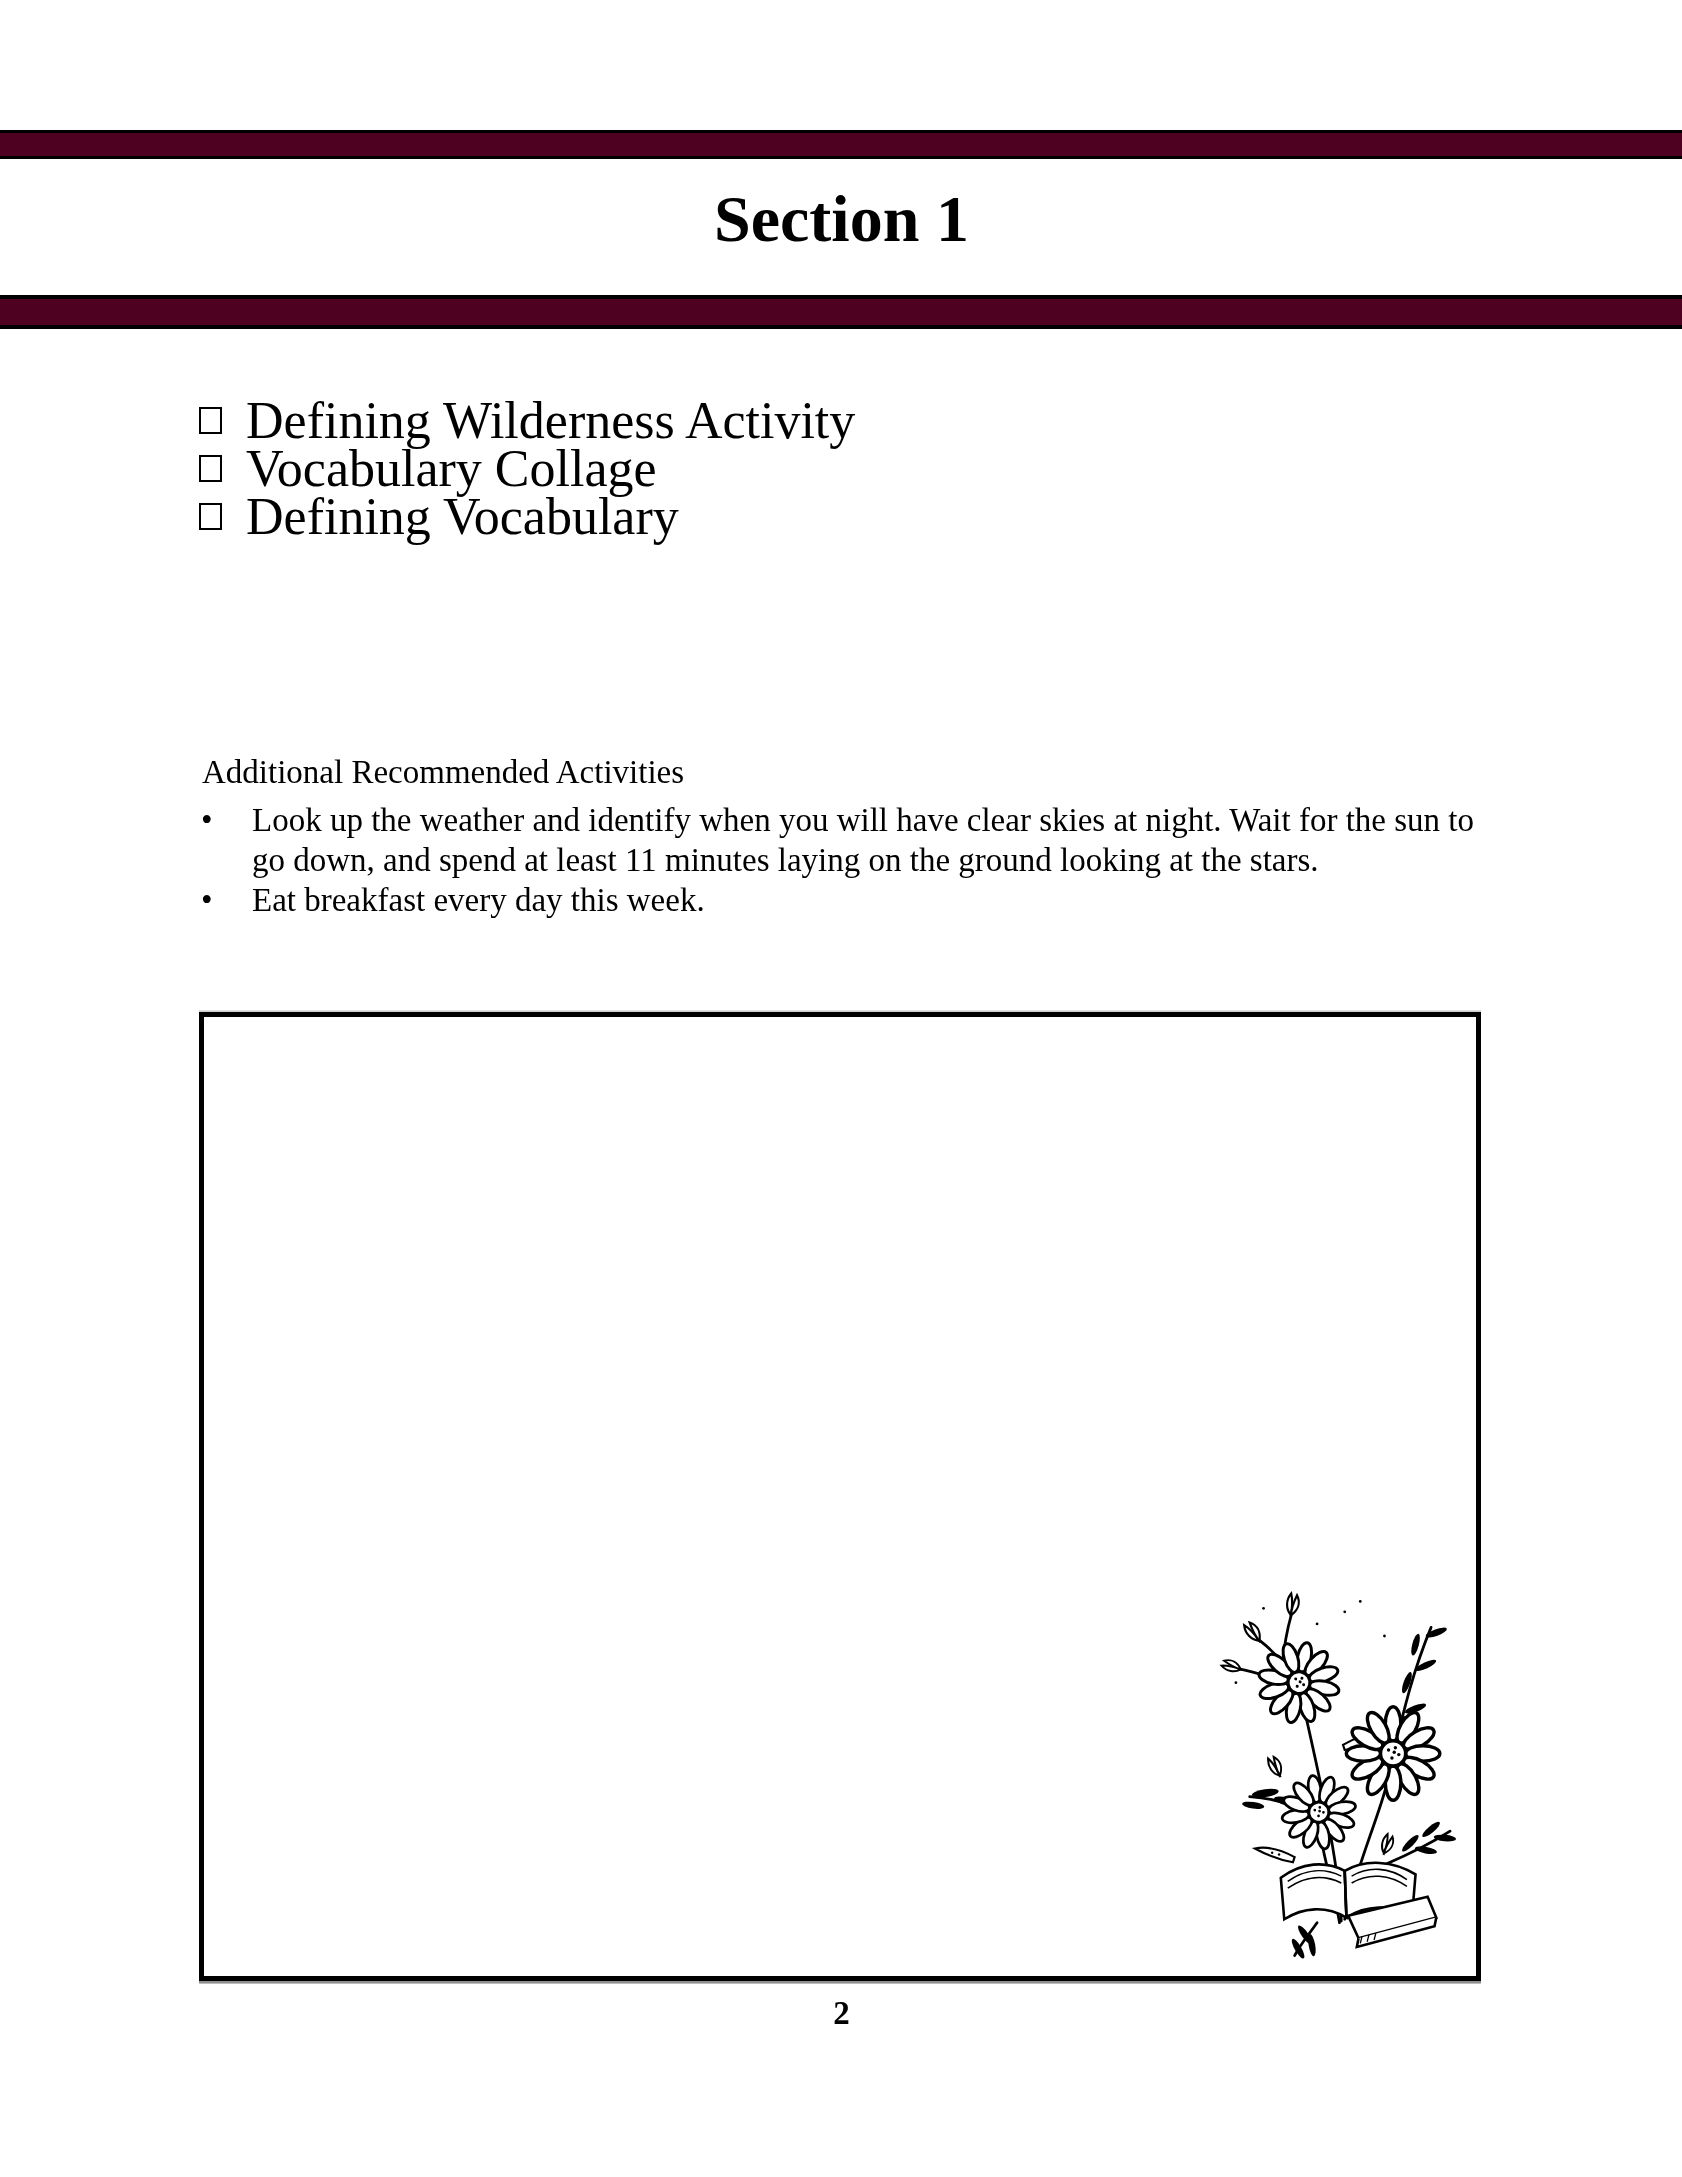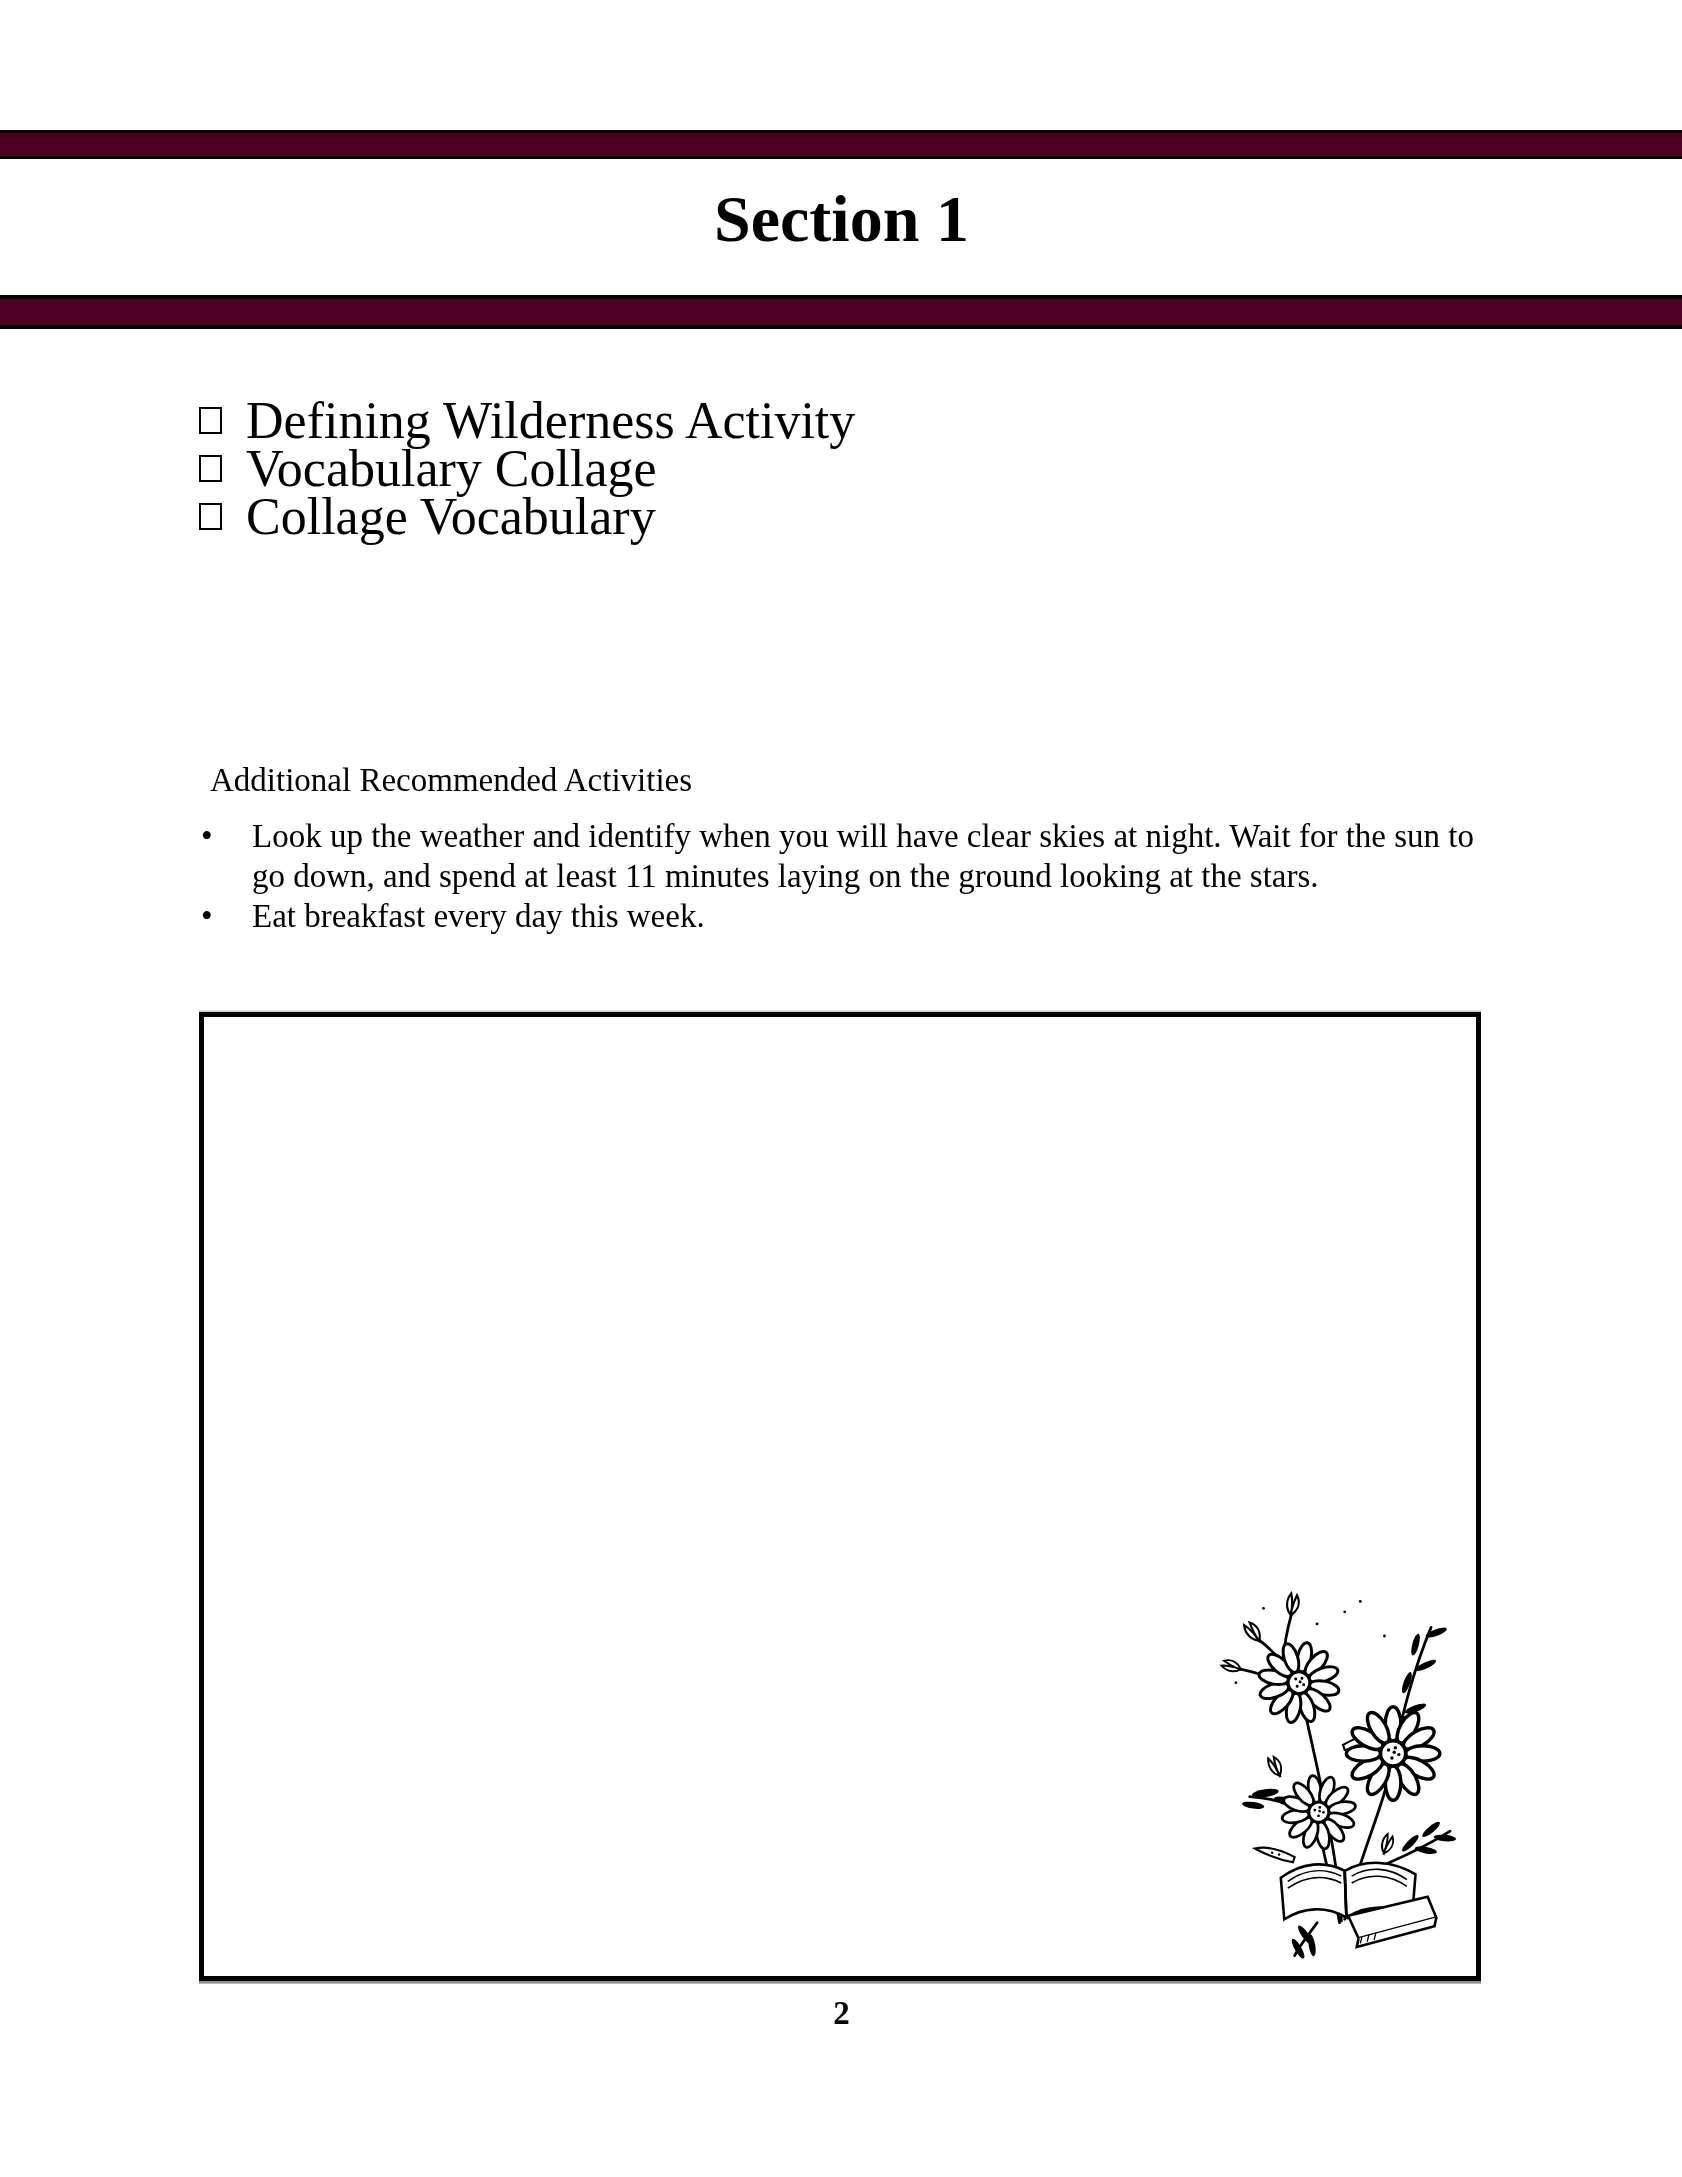--- a/index.html
+++ b/index.html
@@ -66,21 +66,21 @@
 
   
   .activities {
     position: absolute;
     left: 194px;
     top: 744px;
     width: 1314px;
     font-size: 33px;
     line-height: 40px;
   }
-  .act-heading { margin: 16px; }
+  .act-heading { margin: 8px; }
   .act-list {
     margin: 0;
     padding: 0;
     list-style: none;
   }
   .act-item {
     position: relative;
     box-sizing: border-box;
     width: 1296px;
     padding-left: 58px;
@@ -139,21 +139,21 @@
     <li class="check-item">
       <span class="checkbox"></span>
       <span>Defining Wilderness Activity</span>
     </li>
     <li class="check-item">
       <span class="checkbox"></span>
       <span>Vocabulary Collage</span>
     </li>
     <li class="check-item">
       <span class="checkbox"></span>
-      <span>Collage Vocabulary</span>
+      <span>Defining Vocabulary</span>
     </li>
   </ul>
 
   <section class="activities">
     <p class="act-heading">Additional Recommended Activities</p>
     <ul class="act-list">
       <li class="act-item" data-bullet="•">Look up the weather and identify when you will have clear skies at night. Wait for the sun to go down, and spend at least 11 minutes laying on the ground looking at the stars.</li>
       <li class="act-item" data-bullet="•">Eat breakfast every day this week.</li>
     </ul>
   </section>

